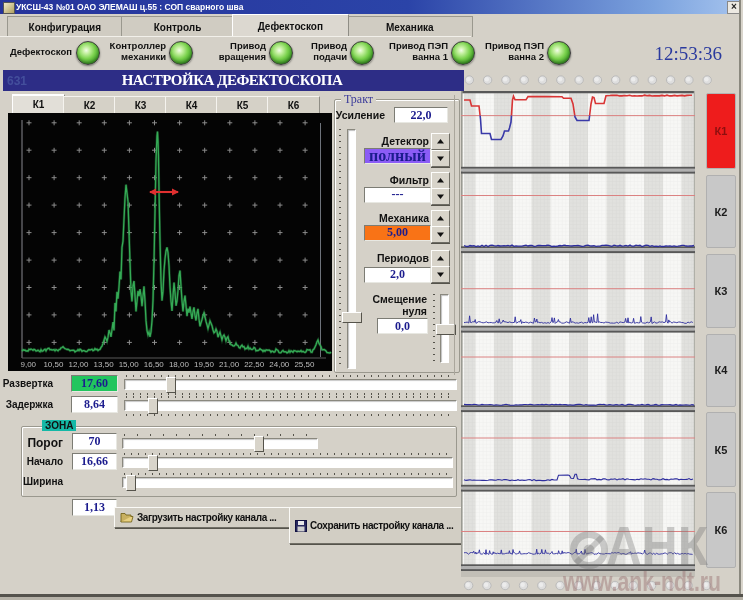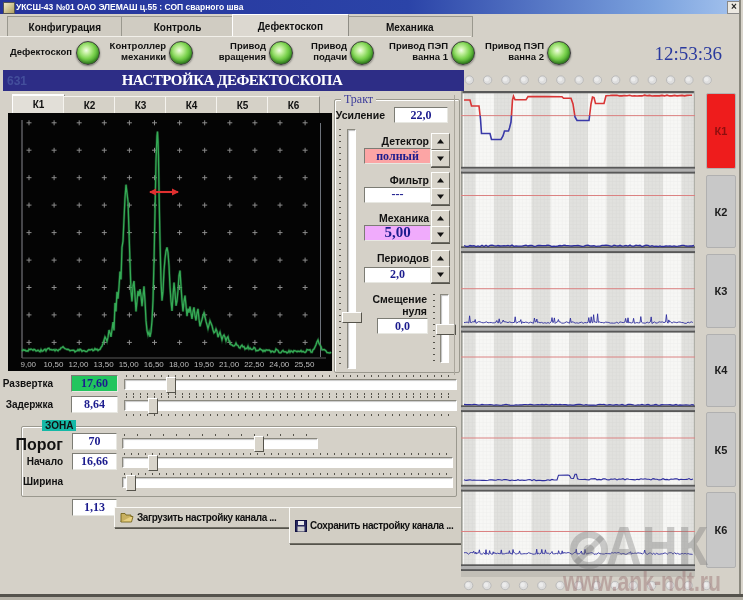--- a/index.html
+++ b/index.html
@@ -180,21 +180,21 @@
         <text x="279.3" y="367">24,00</text>
         <text x="304.4" y="367">25,50</text>
       </g>
 </svg>
 
 <div style="position:absolute;left:334px;top:99px;width:124px;height:272px;border:1px solid #9a988e;border-radius:2px;box-shadow:inset 1px 1px 0 #fff;"></div>
     <div style="position:absolute;left:341px;top:92px;padding:0 3px;background:#d5d1c8;color:#3c3c9a;font-size:12px;font-family:'Liberation Serif',serif;">Тракт</div>
     <div style="position:absolute;right:358px;top:109px;font-weight:bold;font-size:10.5px;white-space:nowrap;">Усиление</div>
     <div style="position:absolute;left:394px;top:107px;width:52px;height:14px;background:#fff;border:1px solid #7c7c74;border-bottom-color:#e8e8e2;border-right-color:#e8e8e2;display:flex;align-items:center;justify-content:center;color:#1c1c8e;font-weight:bold;font-family:'Liberation Serif',serif;font-size:12px;">22,0</div>
     <div style="position:absolute;right:314px;top:135px;font-weight:bold;font-size:10.5px;white-space:nowrap;">Детектор</div>
-    <div style="position:absolute;left:364px;top:148px;width:65px;height:14px;background:#fca5a5;border:1px solid #7c7c74;border-bottom-color:#e8e8e2;border-right-color:#e8e8e2;display:flex;align-items:center;justify-content:center;color:#1c1c8e;font-weight:bold;font-family:'Liberation Serif',serif;font-size:12px;">полный</div>
+    <div style="position:absolute;left:364px;top:148px;width:65px;height:14px;background:#8b5cf6;border:1px solid #7c7c74;border-bottom-color:#e8e8e2;border-right-color:#e8e8e2;display:flex;align-items:center;justify-content:center;color:#1c1c8e;font-weight:bold;font-family:'Liberation Serif',serif;font-size:16px;">полный</div>
     <div style="position:absolute;left:431px;top:133px;width:17px;height:15px;background:#d8d4ca;border:1px solid #6e6c64;border-top-color:#fdfdfb;border-left-color:#fdfdfb;box-shadow:0 1px 0 #55534b;display:flex;align-items:center;justify-content:center;">
       <svg width="17" height="15" viewBox="0 0 17 15">
         <polygon points="8.5,5 12,9.5 5,9.5" fill="#111"></polygon>
       </svg>
     </div>
     <div style="position:absolute;left:431px;top:149.5px;width:17px;height:15px;background:#d8d4ca;border:1px solid #6e6c64;border-top-color:#fdfdfb;border-left-color:#fdfdfb;box-shadow:0 1px 0 #55534b;display:flex;align-items:center;justify-content:center;">
       <svg width="17" height="15" viewBox="0 0 17 15">
         <polygon points="5,5.5 12,5.5 8.5,10" fill="#111"></polygon>
       </svg>
     </div>
@@ -204,21 +204,21 @@
       <svg width="17" height="15" viewBox="0 0 17 15">
         <polygon points="8.5,5 12,9.5 5,9.5" fill="#111"></polygon>
       </svg>
     </div>
     <div style="position:absolute;left:431px;top:188.0px;width:17px;height:15px;background:#d8d4ca;border:1px solid #6e6c64;border-top-color:#fdfdfb;border-left-color:#fdfdfb;box-shadow:0 1px 0 #55534b;display:flex;align-items:center;justify-content:center;">
       <svg width="17" height="15" viewBox="0 0 17 15">
         <polygon points="5,5.5 12,5.5 8.5,10" fill="#111"></polygon>
       </svg>
     </div>
     <div style="position:absolute;right:314px;top:211.5px;font-weight:bold;font-size:10.5px;white-space:nowrap;">Механика</div>
-    <div style="position:absolute;left:364px;top:224.5px;width:65px;height:14px;background:#f0abfc;border:1px solid #7c7c74;border-bottom-color:#e8e8e2;border-right-color:#e8e8e2;display:flex;align-items:center;justify-content:center;color:#1c1c8e;font-weight:bold;font-family:'Liberation Serif',serif;font-size:15px;">5,00</div>
+    <div style="position:absolute;left:364px;top:224.5px;width:65px;height:14px;background:#f97316;border:1px solid #7c7c74;border-bottom-color:#e8e8e2;border-right-color:#e8e8e2;display:flex;align-items:center;justify-content:center;color:#1c1c8e;font-weight:bold;font-family:'Liberation Serif',serif;font-size:12px;">5,00</div>
     <div style="position:absolute;left:431px;top:209.5px;width:17px;height:15px;background:#d8d4ca;border:1px solid #6e6c64;border-top-color:#fdfdfb;border-left-color:#fdfdfb;box-shadow:0 1px 0 #55534b;display:flex;align-items:center;justify-content:center;">
       <svg width="17" height="15" viewBox="0 0 17 15">
         <polygon points="8.5,5 12,9.5 5,9.5" fill="#111"></polygon>
       </svg>
     </div>
     <div style="position:absolute;left:431px;top:226.0px;width:17px;height:15px;background:#d8d4ca;border:1px solid #6e6c64;border-top-color:#fdfdfb;border-left-color:#fdfdfb;box-shadow:0 1px 0 #55534b;display:flex;align-items:center;justify-content:center;">
       <svg width="17" height="15" viewBox="0 0 17 15">
         <polygon points="5,5.5 12,5.5 8.5,10" fill="#111"></polygon>
       </svg>
     </div>
@@ -251,21 +251,21 @@
     <div style="position:absolute;left:126px;top:393px;width:327px;height:2px;background-image:repeating-linear-gradient(to right,#55534b 0 1px,transparent 1px 7px);"></div>
     <div style="position:absolute;left:166px;top:377px;width:8px;height:14px;background:#d8d4ca;border:1px solid #55534b;border-top-color:#fff;border-left-color:#fff;"></div>
     <div style="position:absolute;right:690px;top:399px;font-weight:bold;font-size:10px;white-space:nowrap;">Задержка</div>
     <div style="position:absolute;left:71px;top:396px;width:45px;height:15px;background:#fff;border:1px solid #7c7c74;border-bottom-color:#e8e8e2;border-right-color:#e8e8e2;display:flex;align-items:center;justify-content:center;color:#1c1c8e;font-weight:bold;font-family:'Liberation Serif',serif;font-size:12px;">8,64</div>
     <div style="position:absolute;left:126px;top:396px;width:327px;height:2px;background-image:repeating-linear-gradient(to right,#55534b 0 1px,transparent 1px 7px);"></div>
     <div style="position:absolute;left:124px;top:400px;width:331px;height:9px;background:#fff;border:1px solid #8a887e;border-bottom-color:#fff;border-right-color:#fff;box-shadow:inset 1px 1px 1px rgba(0,0,0,0.22);"></div>
     <div style="position:absolute;left:126px;top:414px;width:327px;height:2px;background-image:repeating-linear-gradient(to right,#55534b 0 1px,transparent 1px 7px);"></div>
     <div style="position:absolute;left:148px;top:398px;width:8px;height:14px;background:#d8d4ca;border:1px solid #55534b;border-top-color:#fff;border-left-color:#fff;"></div>
     <div style="position:absolute;left:21px;top:426px;width:434px;height:69px;border:1px solid #9a988e;border-radius:2px;box-shadow:inset 1px 1px 0 #fff;"></div>
     <div style="position:absolute;left:42px;top:420px;padding:0 3px;background:#14b8a6;font-size:10px;font-weight:bold;">ЗОНА</div>
-    <div style="position:absolute;right:680px;top:436px;font-weight:bold;font-size:16px;white-space:nowrap;">Порог</div>
+    <div style="position:absolute;right:680px;top:436px;font-weight:bold;font-size:12px;white-space:nowrap;">Порог</div>
     <div style="position:absolute;left:72px;top:433px;width:43px;height:15px;background:#fff;border:1px solid #7c7c74;border-bottom-color:#e8e8e2;border-right-color:#e8e8e2;display:flex;align-items:center;justify-content:center;color:#1c1c8e;font-weight:bold;font-family:'Liberation Serif',serif;font-size:12px;">70</div>
     <div style="position:absolute;left:124px;top:434px;width:190px;height:2px;background-image:repeating-linear-gradient(to right,#55534b 0 1px,transparent 1px 13px);"></div>
     <div style="position:absolute;left:122px;top:438px;width:194px;height:9px;background:#fff;border:1px solid #8a887e;border-bottom-color:#fff;border-right-color:#fff;box-shadow:inset 1px 1px 1px rgba(0,0,0,0.22);"></div>
     <div style="position:absolute;left:254px;top:436px;width:8px;height:14px;background:#d8d4ca;border:1px solid #55534b;border-top-color:#fff;border-left-color:#fff;"></div>
     <div style="position:absolute;right:680px;top:456px;font-weight:bold;font-size:10px;white-space:nowrap;">Начало</div>
     <div style="position:absolute;left:72px;top:453px;width:43px;height:15px;background:#fff;border:1px solid #7c7c74;border-bottom-color:#e8e8e2;border-right-color:#e8e8e2;display:flex;align-items:center;justify-content:center;color:#1c1c8e;font-weight:bold;font-family:'Liberation Serif',serif;font-size:12px;">16,66</div>
     <div style="position:absolute;left:124px;top:453px;width:325px;height:2px;background-image:repeating-linear-gradient(to right,#55534b 0 1px,transparent 1px 7px);"></div>
     <div style="position:absolute;left:122px;top:457px;width:329px;height:9px;background:#fff;border:1px solid #8a887e;border-bottom-color:#fff;border-right-color:#fff;box-shadow:inset 1px 1px 1px rgba(0,0,0,0.22);"></div>
     <div style="position:absolute;left:148px;top:455px;width:8px;height:14px;background:#d8d4ca;border:1px solid #55534b;border-top-color:#fff;border-left-color:#fff;"></div>
     <div style="position:absolute;right:680px;top:476px;font-weight:bold;font-size:10px;white-space:nowrap;">Ширина</div>

